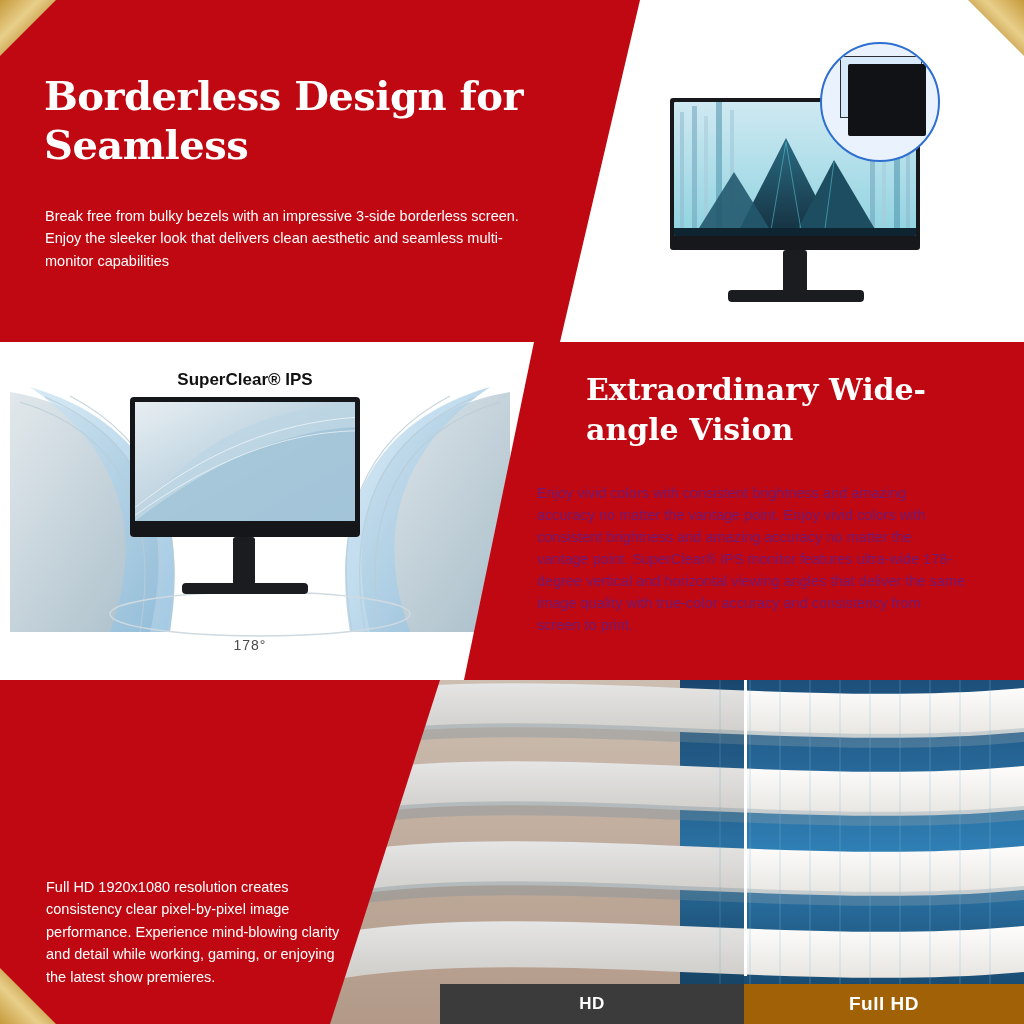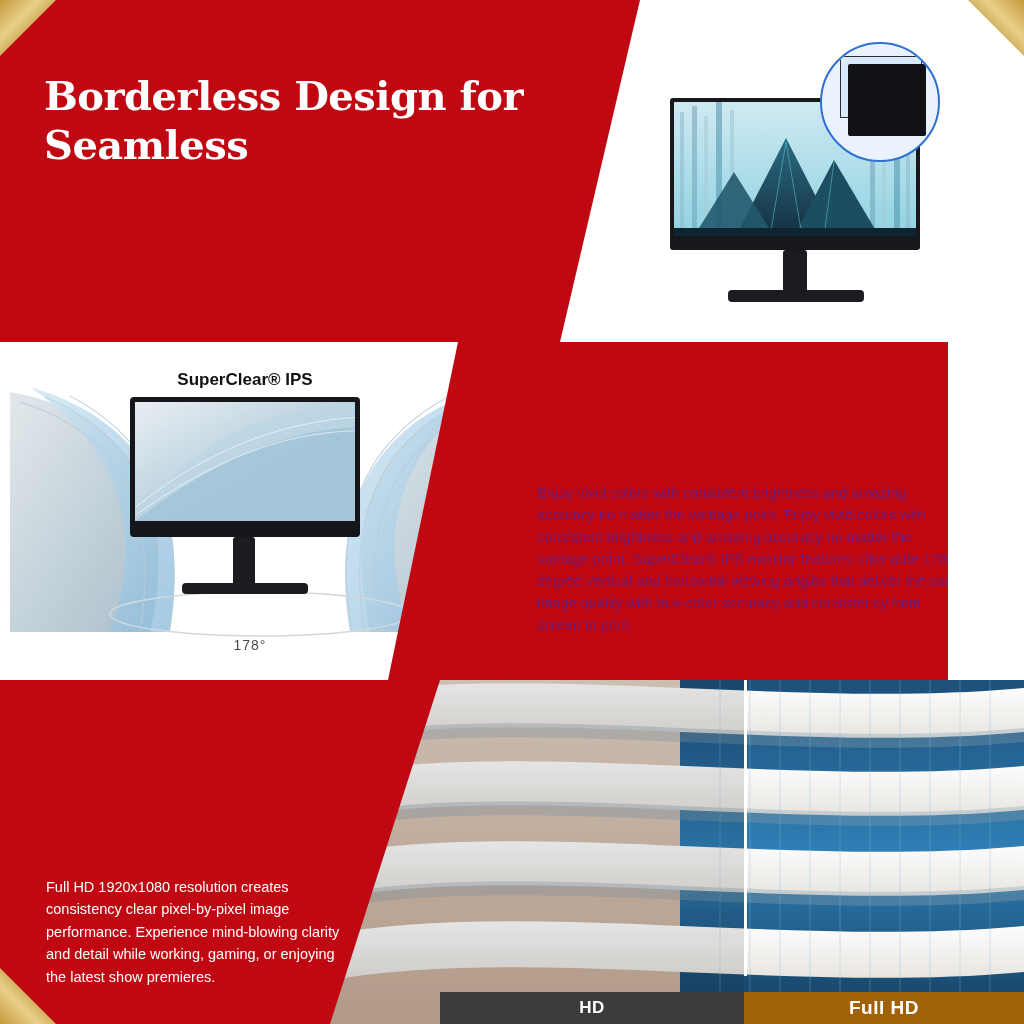--- a/index.html
+++ b/index.html
@@ -74,21 +74,21 @@
     position: absolute; left: 26px; top: 20px; width: 78px; height: 72px;
     background: #111216; border-radius: 2px;
   }
   .mag-inner-scr {
     position: absolute; left: 18px; top: 12px; width: 82px; height: 62px;
     background: #d8eaf9; border: 1px solid #2d2f36;
   }
 
   
   .panel2 {
-    position: absolute; left: 0; top: 342px; width: 948px; height: 338px;
+    position: absolute; left: 0; top: 342px; width: 1024px; height: 338px;
     background: #ffffff; overflow: hidden;
   }
   .panel2 .redshape {
     position: absolute; right: 0; top: 0; width: 560px; height: 338px;
     background: #bf0811;
     clip-path: polygon(70px 0, 560px 0, 560px 338px, 0 338px);
   }
   .p2-caption {
     position: absolute; left: 60px; top: 28px; width: 370px;
     text-align: center; color: #111; font-size: 17px; font-weight: bold;
@@ -150,40 +150,41 @@
   .p3-title {
     position: absolute; left: 44px; top: 38px; width: 400px;
     color: #ffffff; font-family: "DejaVu Serif", serif; font-weight: bold;
     font-size: 46px; line-height: 1.25;
   }
   .p3-body {
     position: absolute; left: 46px; top: 196px; width: 310px;
     color: #ffffff; font-size: 14.5px; line-height: 1.55;
   }
   .label-hd, .label-fullhd {
-    position: absolute; bottom: 0; height: 32px;
+    position: absolute; bottom: 0; height: 40px;
     display: flex; align-items: center; justify-content: center;
     color: #ffffff; font-weight: bold; letter-spacing: 0.5px; margin-top: 12px;
   }
   .label-hd { left: 440px; width: 304px; background: #3b3b3b; font-size: 17px; }
   .label-fullhd { left: 744px; width: 280px; background: #a16207; font-size: 19px; }
   .split-line {
     position: absolute; left: 744px; top: 0; width: 3px; height: 296px; background: #ffffff;
   }
 </style>
 </head>
 <body>
 
 <div id="page">
 
   <section class="panel1">
     <div class="redshape"></div>
     <div class="corner-gold-tl"></div>
 
     <h1 class="p1-title">Borderless Design for Seamless</h1>
+    <p class="p1-body">Break free from bulky bezels with an impressive 3-side borderless screen. Enjoy the sleeker look that delivers clean aesthetic and seamless multi-monitor capabilities</p>
 
 
     <div class="mon1-wrap">
       <div class="mon1-screenbez">
         <div class="mon1-img">
           <svg width="100%" height="100%" viewBox="0 0 242 134" preserveAspectRatio="none">
             <defs>
               <linearGradient id="sky1" x1="0" y1="0" x2="0" y2="1">
                 <stop offset="0%" stop-color="#cfe9f2"></stop>
                   <stop offset="100%" stop-color="#8fd3e0"></stop>
@@ -279,20 +280,21 @@
             </g>
           </svg>
         </div>
       </div>
       <div class="mon2-neck"></div>
       <div class="mon2-base"></div>
     </div>
 
     <div class="p2-angle">178°</div>
 
+    <h2 class="p2-title">Extraordinary Wide-angle Vision</h2>
     <p class="p2-body">Enjoy vivid colors with consistent brightness and amazing accuracy no matter the vantage point. Enjoy vivid colors with consistent brightness and amazing accuracy no matter the vantage point. SuperClear® IPS monitor features ultra-wide 178-degree vertical and horizontal viewing angles that deliver the same image quality with true-color accuracy and consistency from screen to print.</p>
   </section>
 
   <section class="panel3">
     <div class="p3-photo">
       <svg width="100%" height="100%" viewBox="0 0 704 344" preserveAspectRatio="none">
         <defs>
           <linearGradient id="blueglass" x1="0" y1="0" x2="0" y2="1">
             <stop offset="0%" stop-color="#1d4f7a"></stop>
               <stop offset="50%" stop-color="#2f7fb5"></stop>

